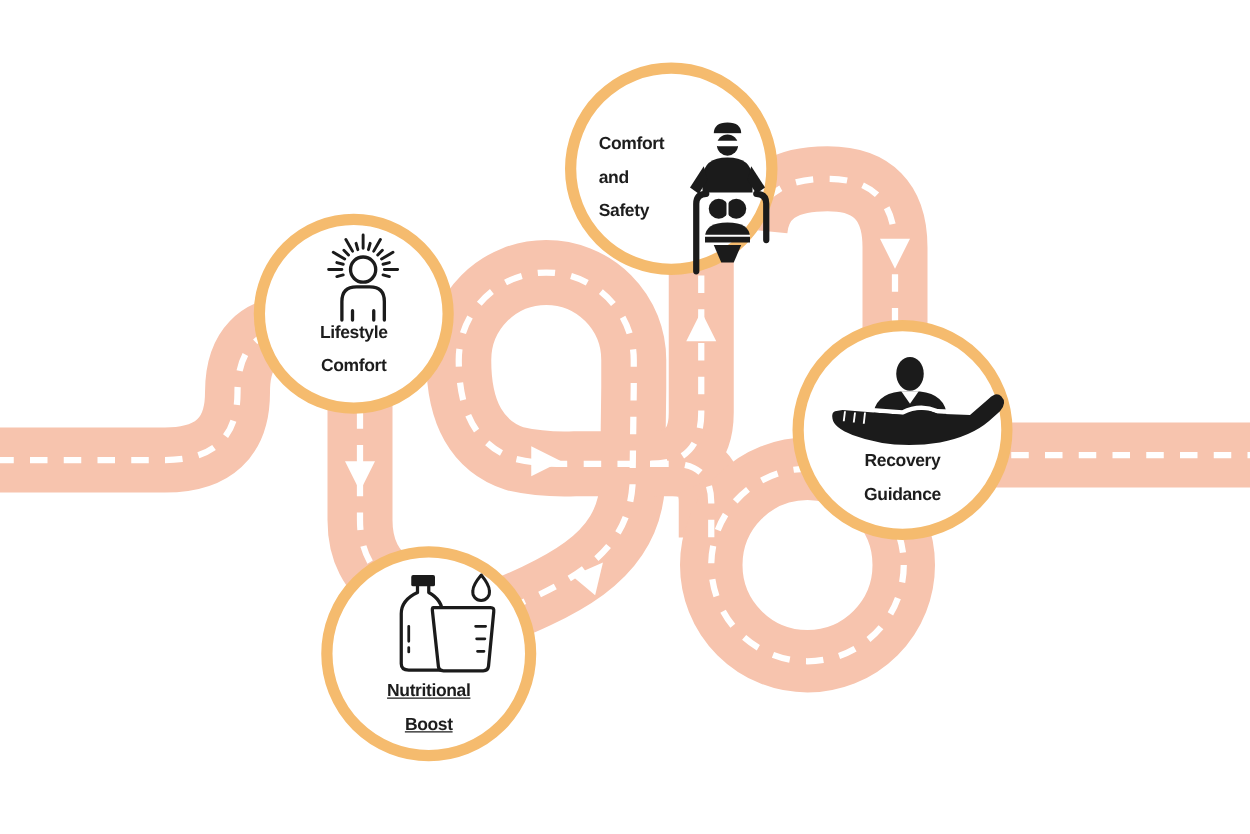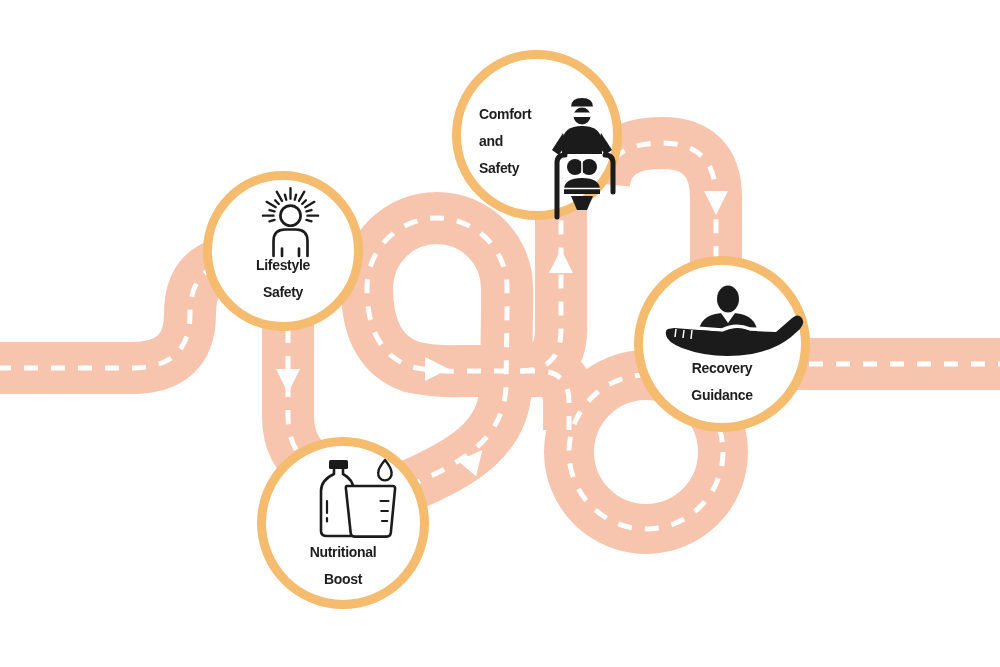--- a/index.html
+++ b/index.html
@@ -58,33 +58,33 @@
         <circle cx="50" cy="40" r="9.5"></circle>
         <path d="M 34 78 V 64 Q 34 53 45 53 H 55 Q 66 53 66 64 V 78"></path>
         <path d="M 42 78 V 71 M 58 78 V 71"></path>
       </g>
       <g class="oicon-thin">
         <path d="M 66 40 L 76 40 M 63.9 32 L 72.5 27 M 58 26.1 L 63 17.4 M 50 24 L 50 14 M 42 26.1 L 37 17.4 M 36.1 32 L 27.5 27 M 34 40 L 24 40"></path>
         <path d="M 65 36 L 69.8 34.7 M 61 29 L 64.5 25.5 M 54 25 L 55.3 20.2 M 46 25 L 44.7 20.2 M 39 29 L 35.5 25.5 M 35 36 L 30.2 34.7 M 65 44 L 69.8 45.3 M 35 44 L 30.2 45.3"></path>
       </g>
     </svg>
     <div class="label" style="top:72px;">Lifestyle
-Safety</div>
+Comfort</div>
   </div>
 
   <div class="node center" style="left:257px;top:437px;width:172px;height:172px;">
     <svg style="left:43px;top:11px;" width="97" height="84" viewBox="0 0 97 84">
       <rect class="ficon" x="20" y="3" width="19" height="9" rx="1.5"></rect>
       <path class="oicon" style="stroke-width:2.6" d="M 25 12 L 25 17 Q 12 23 12 34 L 12 74 Q 12 79 18 79 L 45 79 L 45 34 Q 45 23 34 17 L 34 12"></path>
       <path class="oicon-thin" d="M 18 44 L 18 56 M 18 61 L 18 64.5"></path>
       <path class="oicon" style="stroke-width:2.6;fill:#fff" d="M 37.5 29 L 83.5 29 Q 86.5 29 86 32.4 L 81.8 76 Q 81.4 79.6 77.6 79.6 L 45.8 79.6 Q 42 79.6 41.7 76 L 37 32.4 Q 36.6 29 37.5 29 Z"></path>
       <path class="oicon-thin" d="M 71.5 44 L 79.5 44 M 72.3 54 L 78.9 54 M 73 64 L 78.2 64"></path>
       <path class="oicon" style="stroke-width:2.4" d="M 76 3 Q 82.5 11 82.5 15.5 A 6.7 6.7 0 1 1 69.3 15.5 Q 69.3 11 76 3 Z"></path>
     </svg>
-    <div class="label" style="top:93px;">Nutritional
+    <div class="label" style="top:93px;text-decoration:underline;">Nutritional
 Boost</div>
   </div>
 
   <div class="node" style="left:452px;top:50px;width:170px;height:170px;">
     <svg style="left:88px;top:38px;" width="78" height="127" viewBox="0 0 78 127">
       <path class="ficon" d="M 22 10 Q 22 1 33 1 Q 44 1 44 10 Z"></path>
       <path class="wline" style="stroke-width:2" d="M 20 10.5 L 46 10.5"></path>
       <circle class="ficon" cx="33" cy="19" r="8.5"></circle>
       <rect class="wcut" x="23.5" y="15.5" width="19" height="4.5" rx="2"></rect>
       <path class="ficon" d="M 33 29 Q 14 29 13 45 L 13 57 L 53 57 L 53 45 Q 52 29 33 29 Z"></path>

